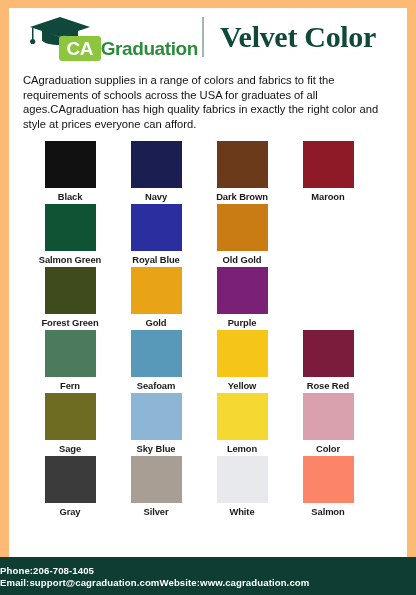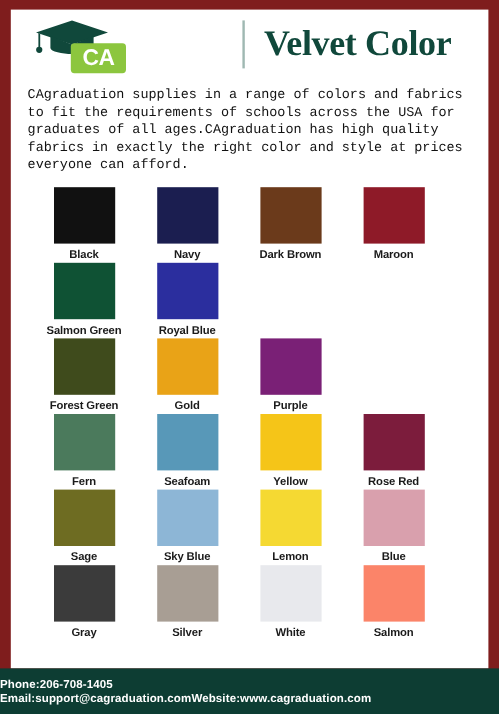--- a/index.html
+++ b/index.html
@@ -4,21 +4,21 @@
 <style>
   html,body{margin:0;padding:0;}
   body{
     width:416px;height:595px;
     background:#0d3d33;
     font-family:"Liberation Sans", sans-serif;
     overflow:hidden;
   }
   .page{
     position:absolute;inset:0;
-    background:#7f1d1d;
+    background:#fdba74;
     display:flex;flex-direction:column;
   }
   .sheet{
     position:absolute;
     left:9px;top:8px;right:9px;bottom:38px;
     background:#ffffff;
   }
 
   
   .header{
@@ -67,21 +67,21 @@
     color:#10483b;
     font-size:30px;
     font-weight:bold;
     letter-spacing:-0.3px;
     white-space:nowrap;
     font-family:Liberation Serif, serif;
   }
 
   
   .desc{
-    font-family:Liberation Mono, monospace;
+    font-family:Liberation Sans, sans-serif;
     font-size:11.2px;
     line-height:14.6px;
     color:#111111;
     padding:8px 14px 0 14px;
   }
 
   
   .grid{
     padding:10px 0 0 0;
     display:flex;flex-direction:column;
@@ -140,20 +140,21 @@
 
     <div class="header">
       <div class="logo">
         <svg class="cap" viewBox="0 0 64 30">
           <path d="M32 1 L62 11 L32 21 L2 11 Z" fill="#10483b"></path>
           <path d="M14 14 L14 24 C14 27 24 29 32 29 C40 29 50 27 50 24 L50 14 L32 21 Z" fill="#10483b"></path>
           <path d="M4 11.5 L4 24 C4 25 5.5 25 5.5 24 L5.5 12.2 Z" fill="#10483b"></path>
           <circle cx="4.7" cy="25.5" r="2.6" fill="#10483b"></circle>
         </svg>
         <div class="ca-box">CA</div>
+        <div class="grad-word">Graduation</div>
       </div>
       <div class="divider"></div>
       <div class="title">Velvet Color</div>
     </div>
 
     <div class="desc">CAgraduation supplies in a range of colors and fabrics to fit the requirements of schools across the USA for graduates of all ages.CAgraduation has high quality fabrics in exactly the right color and style at prices everyone can afford.</div>
 
     <div class="grid" id="grid">
         <div class="row">
           <div class="cell">
@@ -175,20 +176,24 @@
         </div>
         <div class="row">
           <div class="cell">
             <div class="swatch" style="background: rgb(15, 82, 52);"></div>
             <div class="sw-label">Salmon Green</div>
           </div>
           <div class="cell">
             <div class="swatch" style="background: rgb(43, 46, 158);"></div>
             <div class="sw-label">Royal Blue</div>
           </div>
+          <div class="cell">
+            <div class="swatch" style="background: rgb(200, 124, 19);"></div>
+            <div class="sw-label">Old Gold</div>
+          </div>
         </div>
         <div class="row">
           <div class="cell">
             <div class="swatch" style="background: rgb(63, 75, 28);"></div>
             <div class="sw-label">Forest Green</div>
           </div>
           <div class="cell">
             <div class="swatch" style="background: rgb(233, 163, 23);"></div>
             <div class="sw-label">Gold</div>
           </div>
@@ -223,21 +228,21 @@
           <div class="cell">
             <div class="swatch" style="background: rgb(141, 182, 214);"></div>
             <div class="sw-label">Sky Blue</div>
           </div>
           <div class="cell">
             <div class="swatch" style="background: rgb(245, 217, 50);"></div>
             <div class="sw-label">Lemon</div>
           </div>
           <div class="cell">
             <div class="swatch" style="background: rgb(217, 160, 173);"></div>
-            <div class="sw-label">Blue</div>
+            <div class="sw-label">Color</div>
           </div>
         </div>
         <div class="row">
           <div class="cell">
             <div class="swatch" style="background: rgb(59, 59, 59);"></div>
             <div class="sw-label">Gray</div>
           </div>
           <div class="cell">
             <div class="swatch" style="background: rgb(168, 158, 148);"></div>
             <div class="sw-label">Silver</div>

